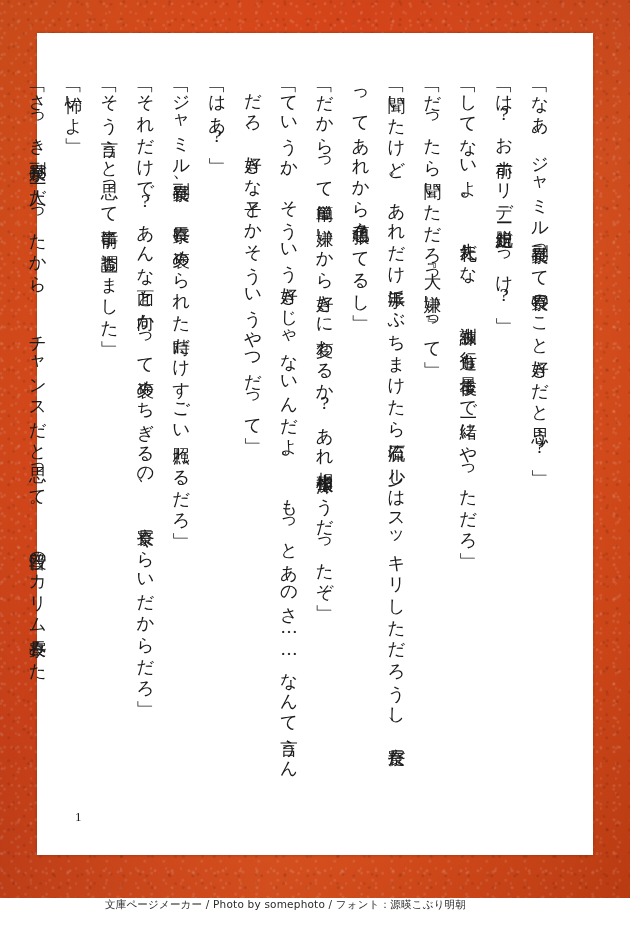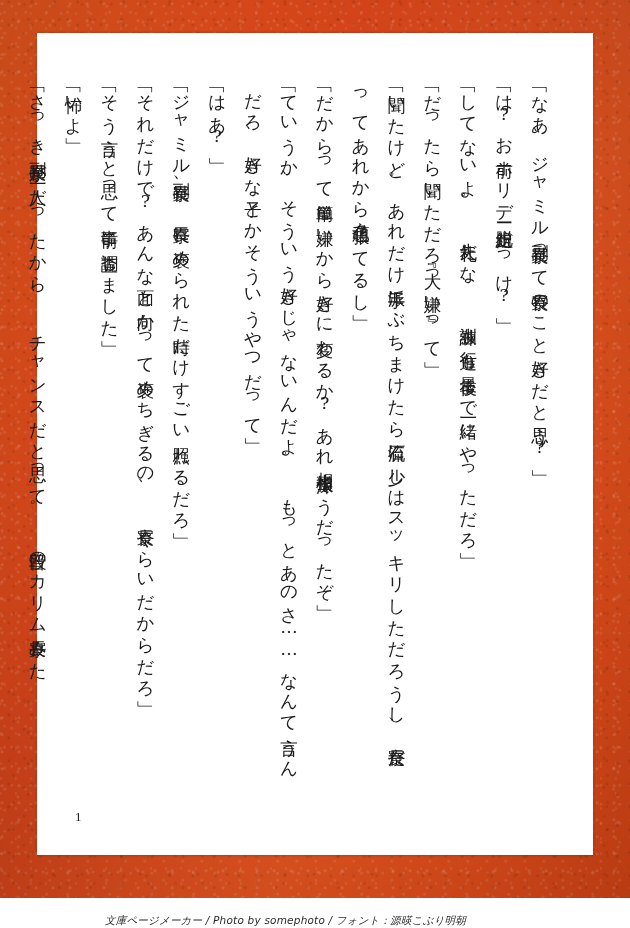--- a/index.html
+++ b/index.html
@@ -84,23 +84,22 @@
     color: #1b1b1b;
   }
 
   
   .footer {
     position: relative;
     width: 571px;
     height: 30px;
     background: #ffffff;
     display: flex;
-    align-items: flex-end;
+    align-items: flex-start;
     justify-content: center;
-    font-style: italic;
   }
   .footer-text {
     font-family: "DejaVu Sans", "Liberation Sans", sans-serif;
     font-size: 10.5px;
     color: #2a2a2a;
     letter-spacing: 0.2px;
   }
 </style>
 </head>
 <body>

